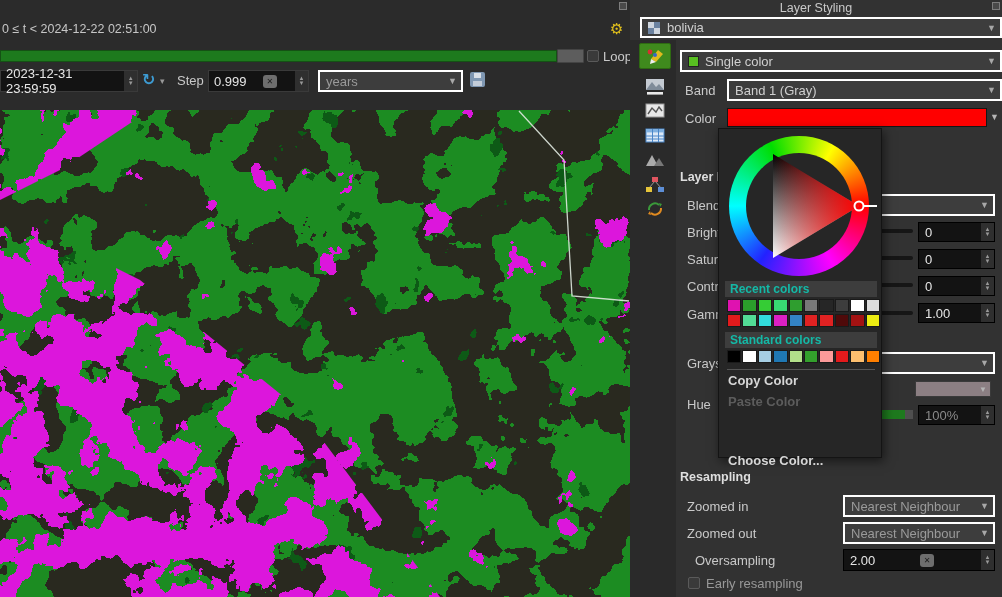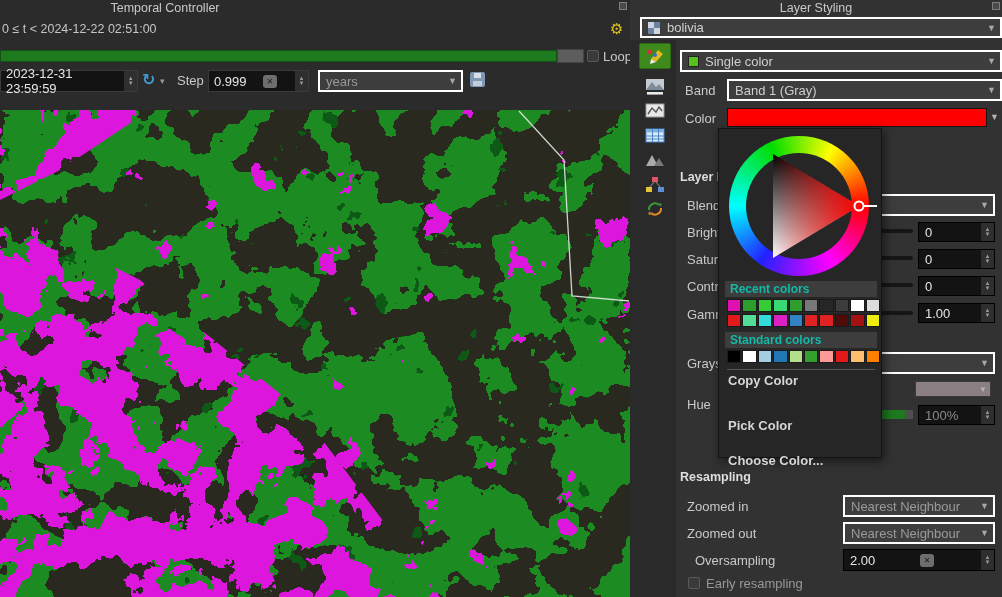--- a/index.html
+++ b/index.html
@@ -64,21 +64,20 @@
   .cp-item { color:#d6d6d6; font-size:13px; font-weight:600; padding:3px 9px; }
   .cp-item.disabled { color:#5c5c5c; }
   .cp-sep { border-top:1px solid #555; margin:3px 8px 2px 8px; }
 </style>
 </head>
 <body>
 
 <div id="root">
 
   <div class="abs" style="left:0;top:0;width:630px;height:110px;">
-    <div class="abs panel-title" style="left:0;top:1px;width:330px;text-align:center;">Temporal Controller</div>
     <div class="abs dock-ic" style="left:619px;top:2px;"></div>
 
     <div class="abs range-text" style="left:2px;top:22px;">0 ≤ t &lt; 2024-12-22 02:51:00</div>
     <div class="abs gear" style="left:610px;top:22px;">⚙</div>
 
     <div class="abs slider-track" style="left:0;top:50px;width:557px;"></div>
     <div class="abs slider-handle" style="left:557px;top:49px;width:27px;"></div>
     <div class="abs checkbox" style="left:587px;top:50px;"></div>
     <div class="abs lbl" style="left:603px;top:49px;">Loop</div>
 
@@ -396,17 +395,17 @@
         <div class="swatch" style="background: rgb(51, 160, 44);"></div>
         <div class="swatch" style="background: rgb(251, 154, 153);"></div>
         <div class="swatch" style="background: rgb(227, 26, 28);"></div>
         <div class="swatch" style="background: rgb(253, 191, 111);"></div>
         <div class="swatch" style="background: rgb(255, 127, 0);"></div>
       </div>
 
     <div class="abs cp-sep" style="left:0;top:237px;width:148px;"></div>
 
     <div class="abs cp-item" style="left:0;top:241px;width:164px;">Copy Color</div>
-    <div class="abs cp-item" style="left:0;top:286px;width:164px;">Pick Color</div>
+    <div class="abs cp-item disabled" style="left:0;top:262px;width:164px;">Paste Color</div>
     <div class="abs cp-item" style="left:0;top:305px;width:164px;margin-top:16px;">Choose Color...</div>
   </div>
 
 </div>
 
 </body></html>

